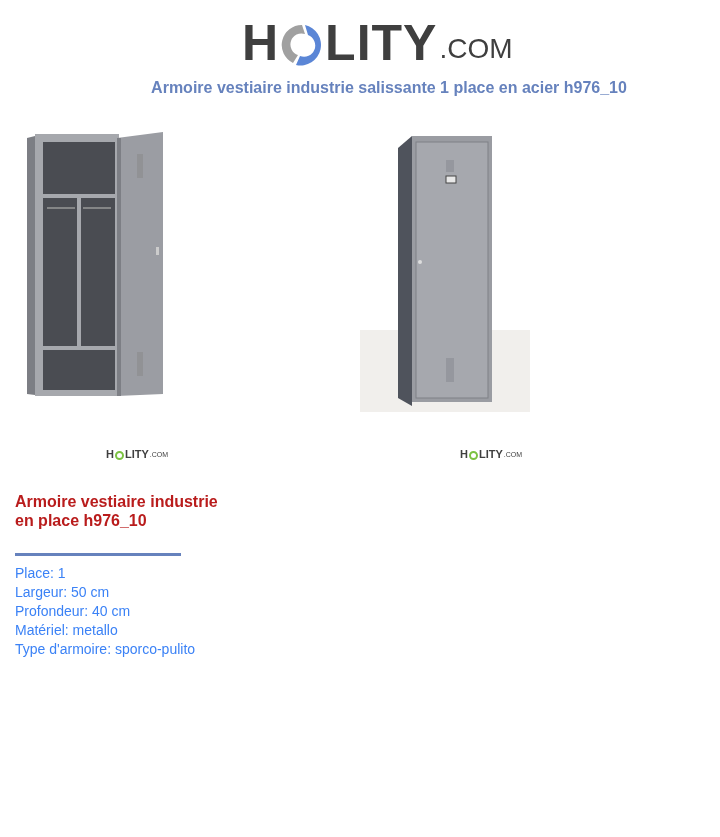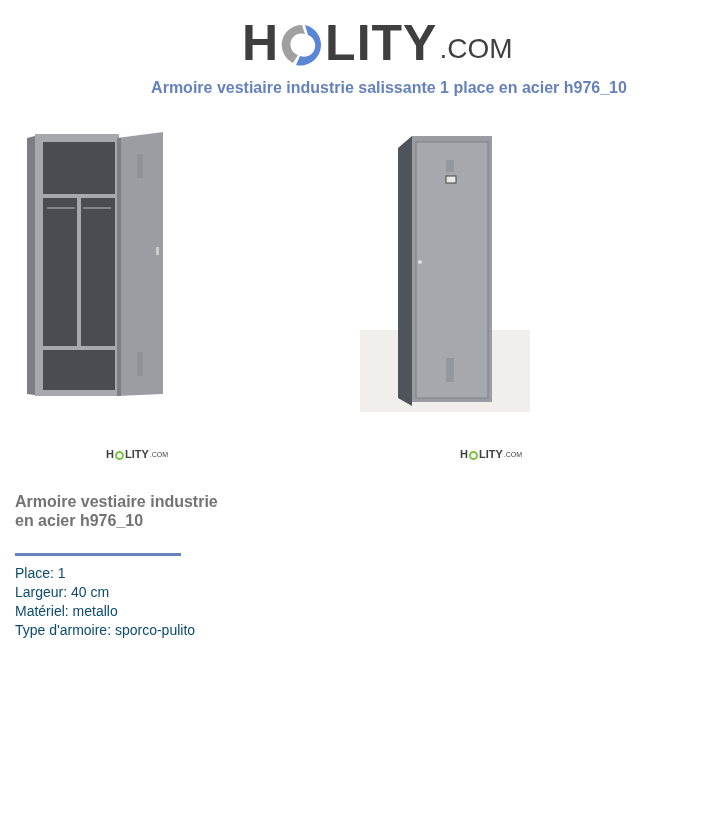--- a/index.html
+++ b/index.html
@@ -7,24 +7,24 @@
   .logo { position:absolute; left:242px; top:12px; height:56px; display:flex; align-items:flex-end; }
   .logo .big { font-family:"Liberation Sans", sans-serif; font-weight:bold; font-size:50px; color:#3f3f3f; letter-spacing:1px; line-height:50px; display:flex; align-items:center; }
   .logo .o { display:inline-block; width:42px; height:42px; margin:0 2px; position:relative; }
   .logo .com { font-size:28px; color:#3f3f3f; line-height:30px; margin-left:2px; margin-bottom:4px; }
   .title { position:absolute; left:0; width:778px; top:79px; text-align:center; font-weight:bold; font-size:16px; color:#6682bd; }
   .img1 { position:absolute; left:25px; top:132px; width:140px; height:266px; }
   .img2 { position:absolute; left:360px; top:130px; width:170px; height:282px; }
   .smalllogo { position:absolute; top:448px; display:flex; align-items:center; font-weight:bold; font-size:11px; color:#3f3f3f; }
   .smalllogo .c { font-size:7px; font-weight:normal; margin-left:1px; }
   .smalllogo .so { display:inline-block; width:9px; height:9px; margin:0 1px; }
-  .ptitle { position:absolute; left:15px; top:492px; width:230px; font-weight:bold; font-size:16px; line-height:19px; color:#737373; }
+  .ptitle { position:absolute; left:15px; top:492px; width:230px; font-weight:bold; font-size:16px; line-height:19px; color:#b91c1c; }
   .ptitle div { white-space:nowrap; }
   .rule { position:absolute; left:15px; top:553px; width:166px; height:3px; background:#6682bd; }
-  .specs { position:absolute; left:15px; top:564px; font-size:14px; line-height:19px; color:#0c4a6e; }
+  .specs { position:absolute; left:15px; top:564px; font-size:14px; line-height:19px; color:#3b82f6; }
 </style>
 </head>
 <body>
 
 <div class="logo">
   <div class="big">
     <span>H</span>
     <span class="o">
       <svg width="42" height="46" viewBox="0 0 42 46">
         <path d="M21 3 A20 20 0 0 0 12 41 L17 33 A11 11 0 0 1 24 12 Z" fill="#a0a0a0"></path>
@@ -84,22 +84,23 @@
   <span>H</span>
   <span class="so"><svg width="9" height="9">
         <circle cx="4.5" cy="4.5" r="3.5" fill="none" stroke="#7cc242" stroke-width="2"></circle>
       </svg></span>
   <span>LITY</span>
   <span class="c">.COM</span>
 </div>
 
 <div class="ptitle">
   <div>Armoire vestiaire industrie</div>
-  <div>en acier h976_10</div>
+  <div>en place h976_10</div>
 </div>
 <div class="rule"></div>
 
 <div class="specs">
   <div>Place: 1</div>
-  <div>Largeur: 40 cm</div>
+  <div>Largeur: 50 cm</div>
+  <div>Profondeur: 40 cm</div>
   <div>Matériel: metallo</div>
   <div>Type d'armoire: sporco-pulito</div>
 </div>
 
 </body></html>

